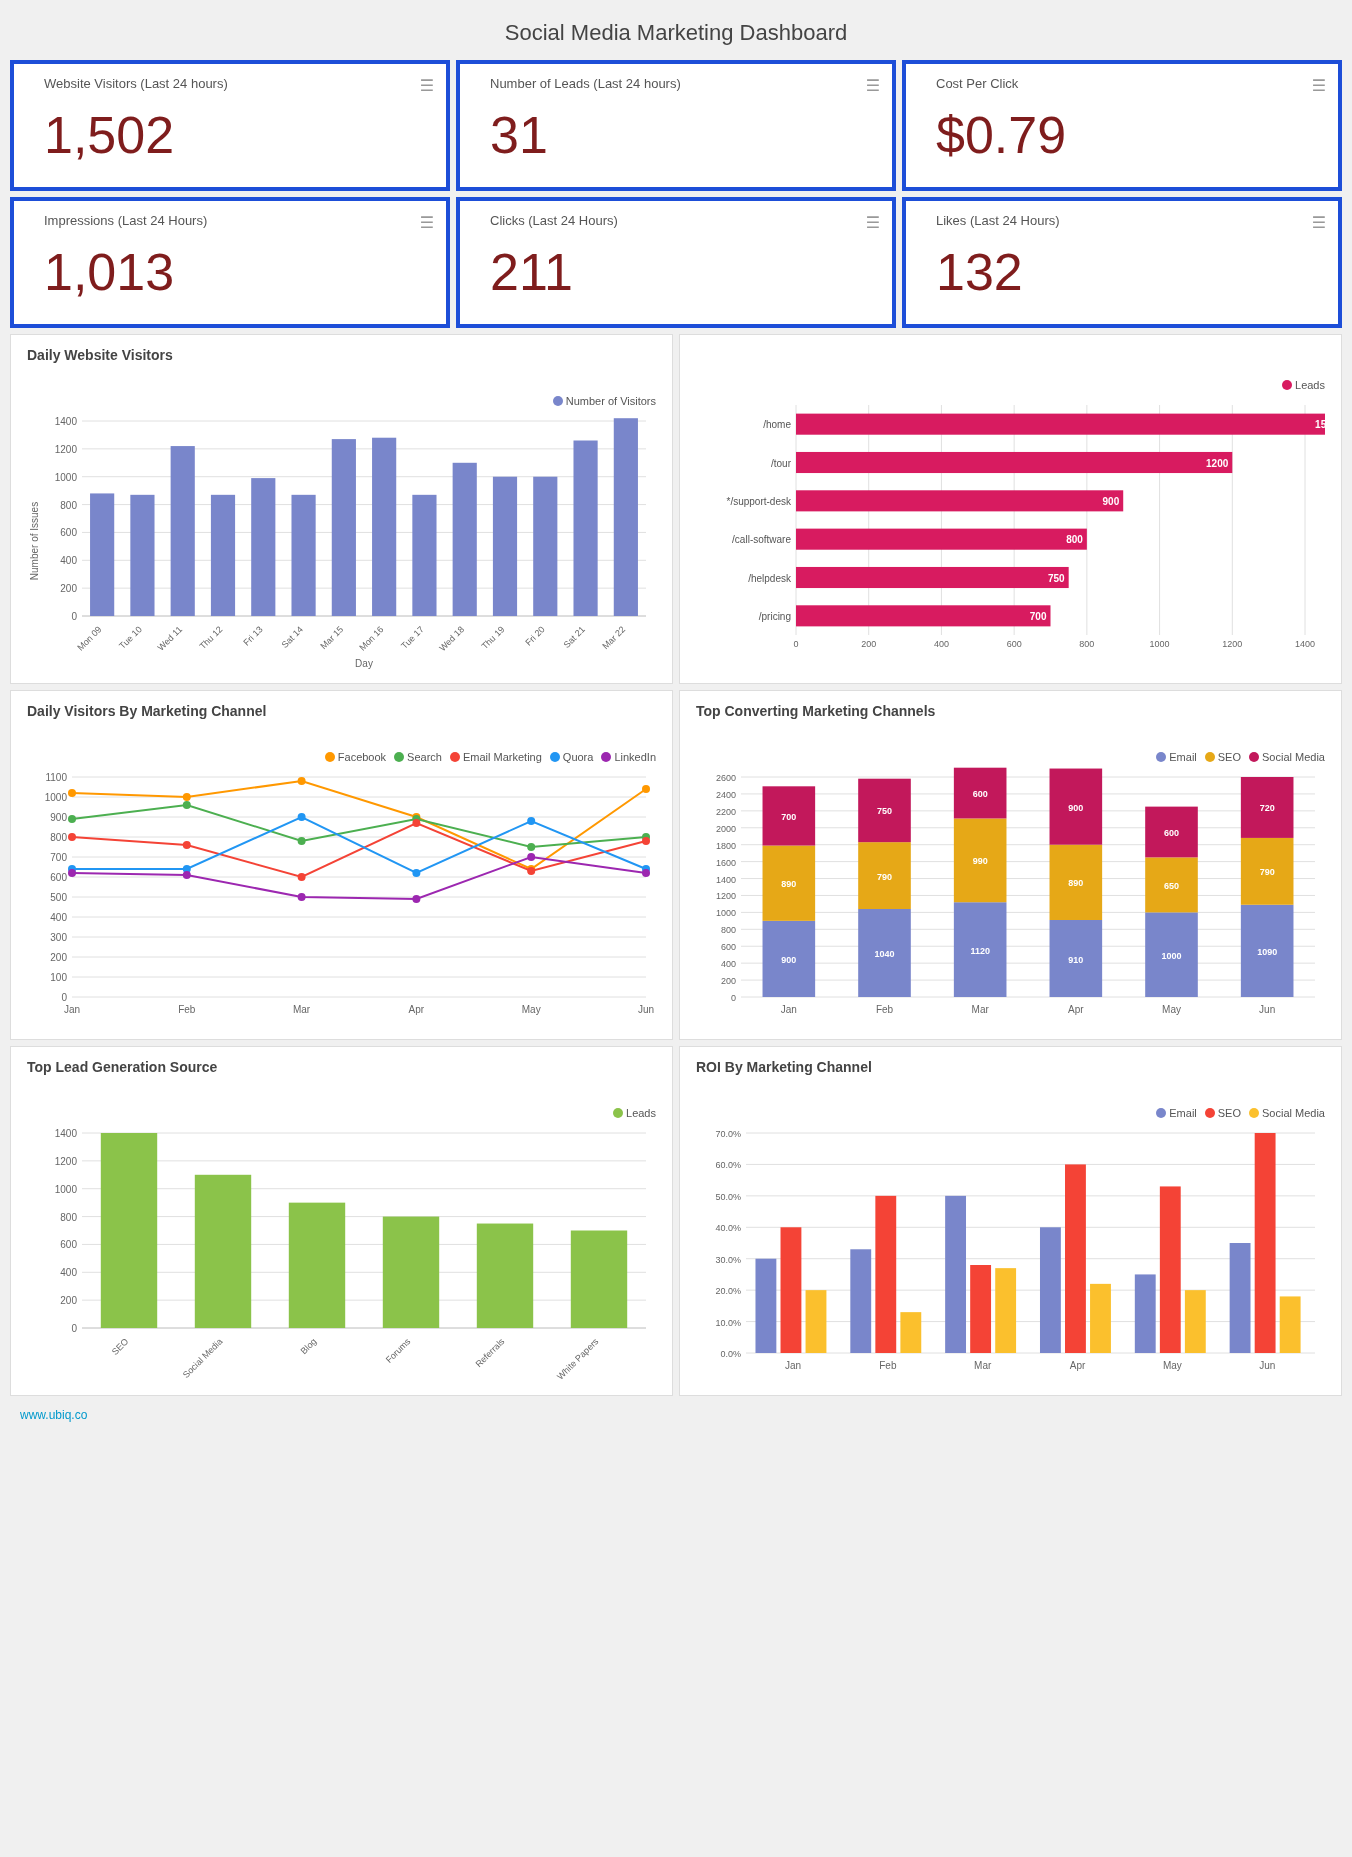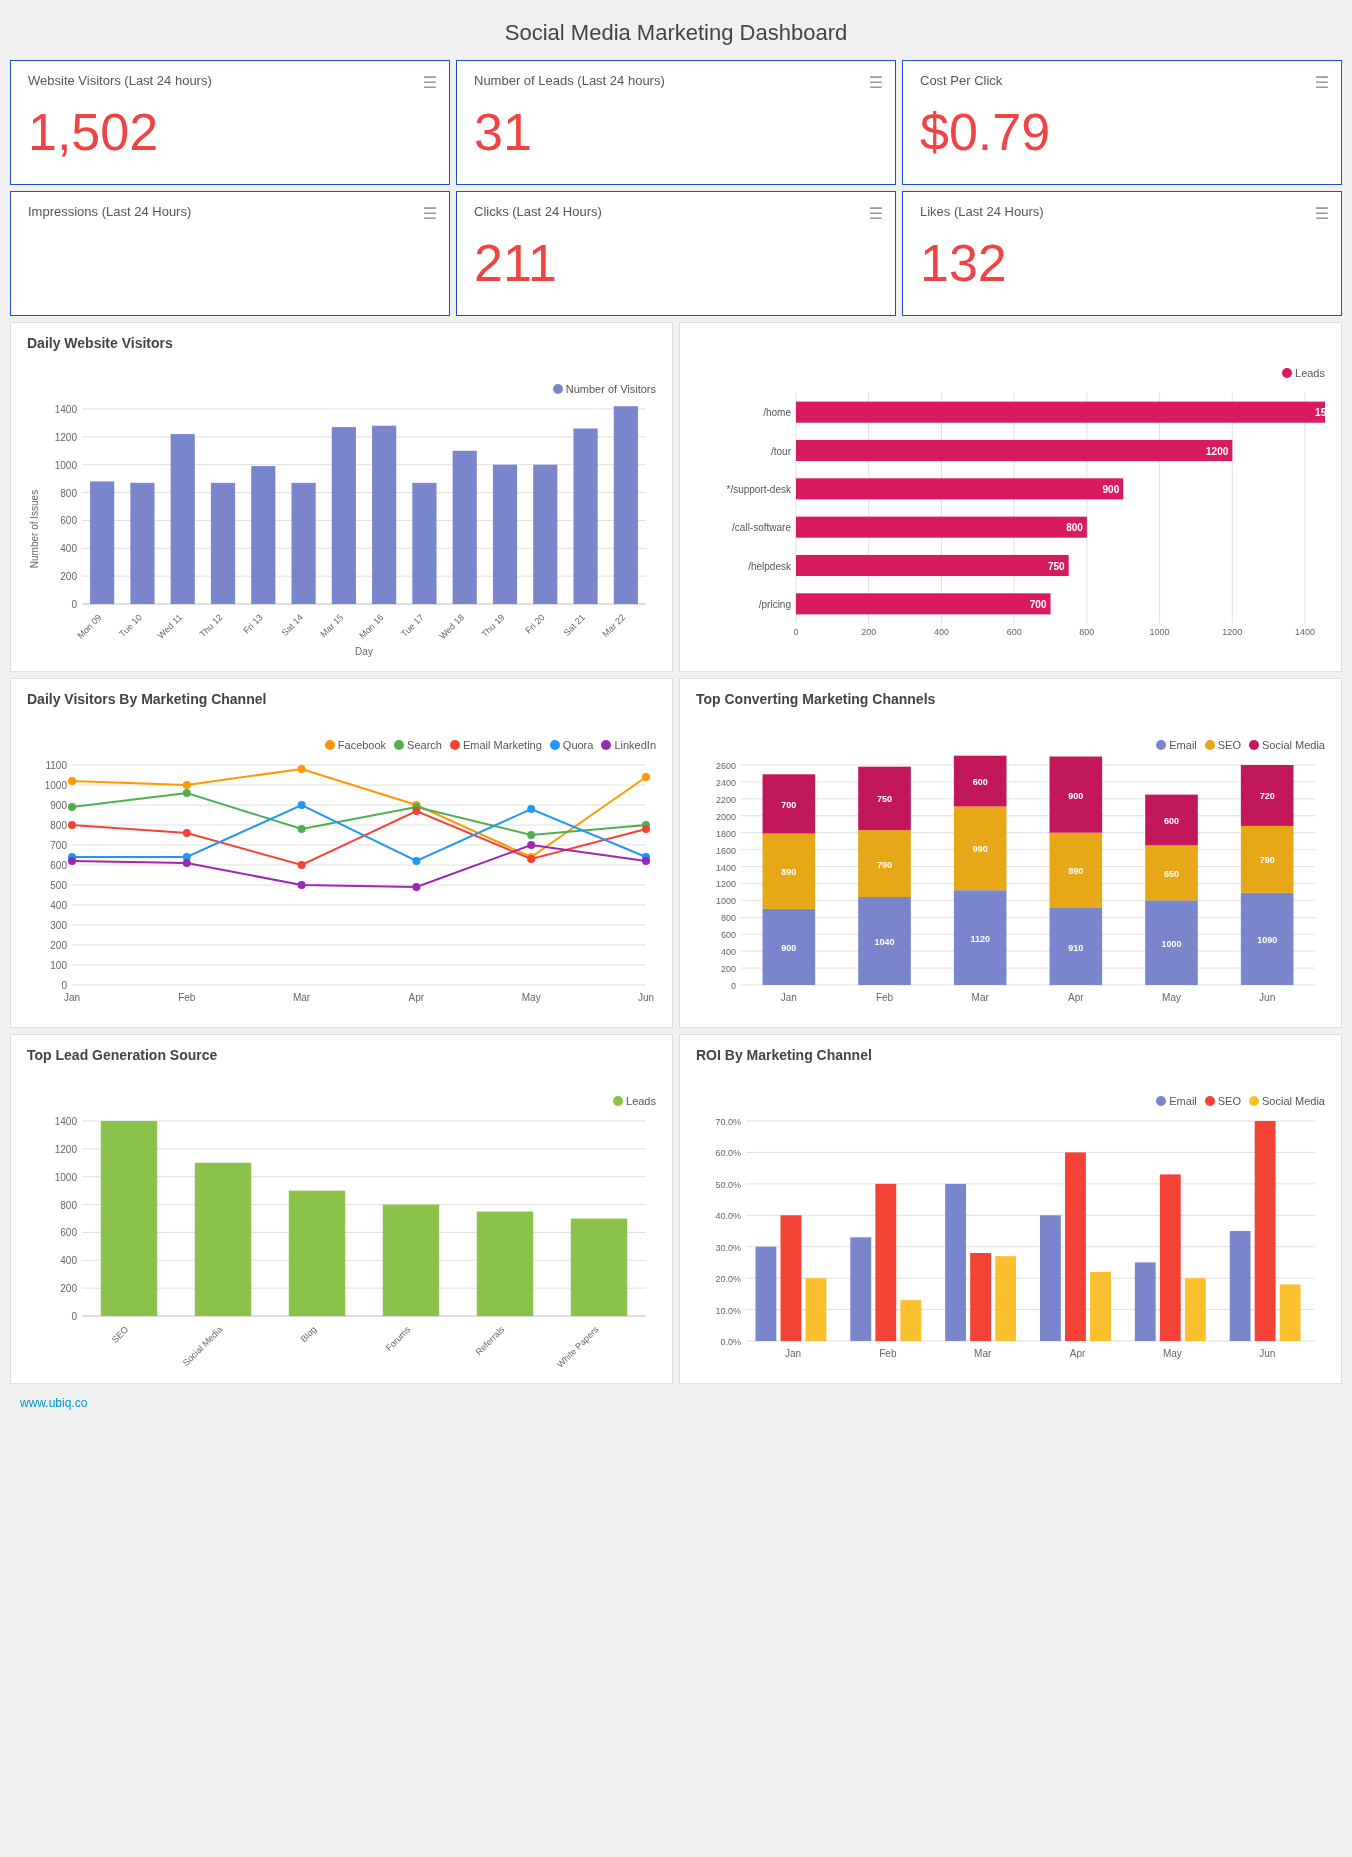--- a/index.html
+++ b/index.html
@@ -23,32 +23,32 @@
       margin-bottom: 6px;
     }
     .grid-charts {
       display: grid;
       grid-template-columns: 1fr 1fr;
       gap: 6px;
       margin-bottom: 6px;
     }
     .card {
       background: #fff;
-      border: 1px solid #1d4ed8;
-      padding: 12px 17px;
+      border: 4px solid #1d4ed8;
+      padding: 12px 30px;
       position: relative;
     }
     .card-title {
       font-size: 13px;
       color: #555;
       margin-bottom: 4px;
     }
     .card-value {
       font-size: 52px;
-      color: #ef4444;
+      color: #7f1d1d;
       font-weight: 300;
       padding: 10px 0;
     }
     .menu-icon {
       position: absolute;
       top: 12px;
       right: 12px;
       color: #999;
       font-size: 16px;
       cursor: pointer;
@@ -120,20 +120,21 @@
   <div class="card">
     <div class="card-title">Cost Per Click</div>
     <div class="card-value">$0.79</div>
     <span class="menu-icon">☰</span>
   </div>
 </div>
 
 <div class="grid-2">
   <div class="card">
     <div class="card-title">Impressions (Last 24 Hours)</div>
+    <div class="card-value">1,013</div>
     <span class="menu-icon">☰</span>
   </div>
   <div class="card">
     <div class="card-title">Clicks (Last 24 Hours)</div>
     <div class="card-value">211</div>
     <span class="menu-icon">☰</span>
   </div>
   <div class="card">
     <div class="card-title">Likes (Last 24 Hours)</div>
     <div class="card-value">132</div>

